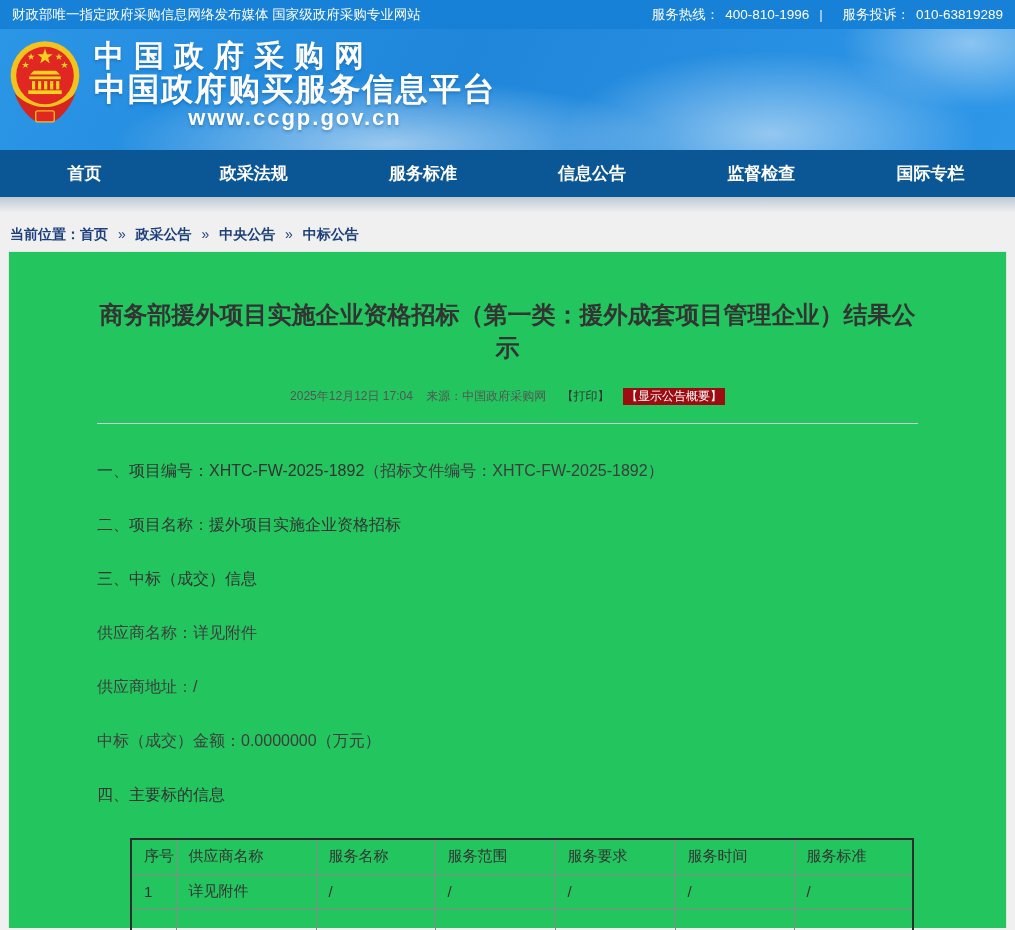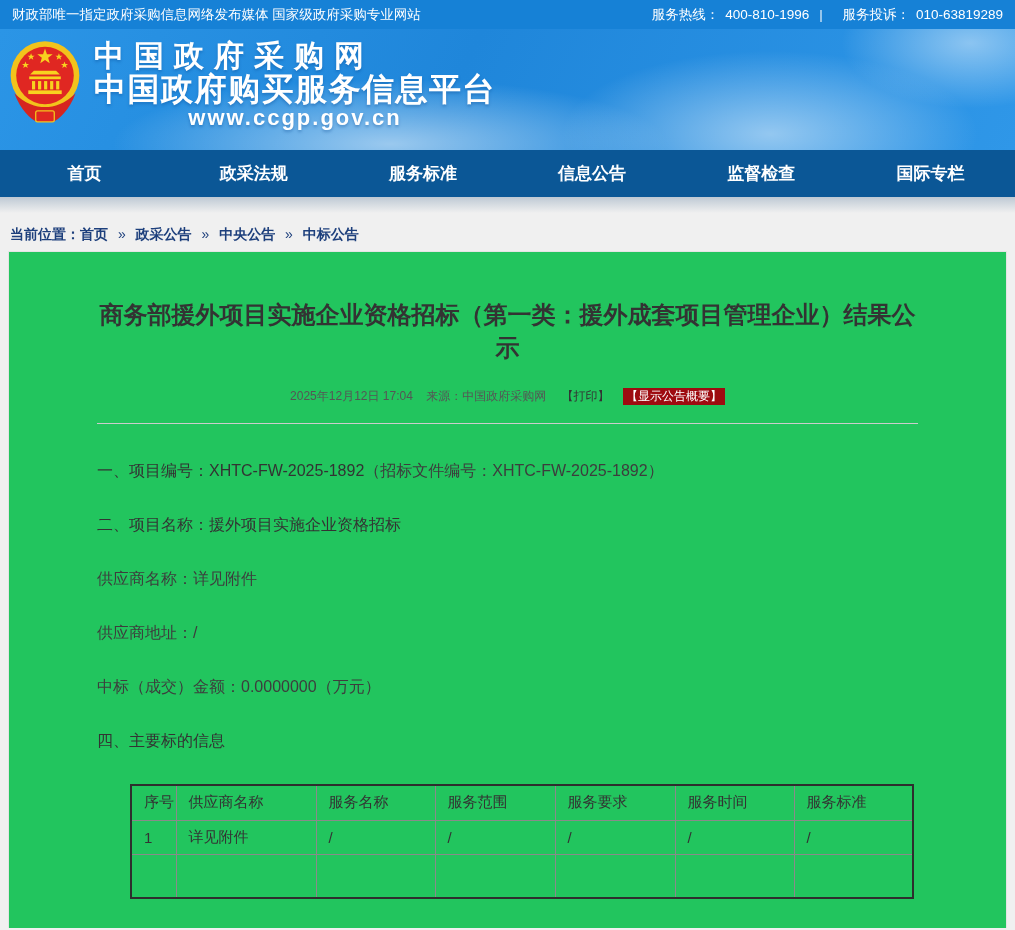--- a/index.html
+++ b/index.html
@@ -146,20 +146,21 @@
     <span>2025年12月12日 17:04</span>
     <span class="src-label">来源：</span><span>中国政府采购网</span>
     <span class="print">【打印】</span>
     <span class="badge">【显示公告概要】</span>
   </div>
   <hr class="rule">
 
   <div class="content">
     <p><span class="b">一、项目编号：XHTC-FW-2025-1892</span><span>（招标文件编号：XHTC-FW-2025-1892）</span></p>
     <p><span class="b">二、项目名称：援外项目实施企业资格招标</span><span></span></p>
+    <p><span class="b">三、中标（成交）信息</span><span></span></p>
     <p><span class="b"></span><span>供应商名称：详见附件</span></p>
     <p><span class="b"></span><span>供应商地址：/</span></p>
     <p><span class="b"></span><span>中标（成交）金额：0.0000000（万元）</span></p>
     <p><span class="b">四、主要标的信息</span><span></span></p>
   </div>
 
   <table class="info-table">
     <colgroup>
       <col style="width:45px">
         <col style="width:140px">

